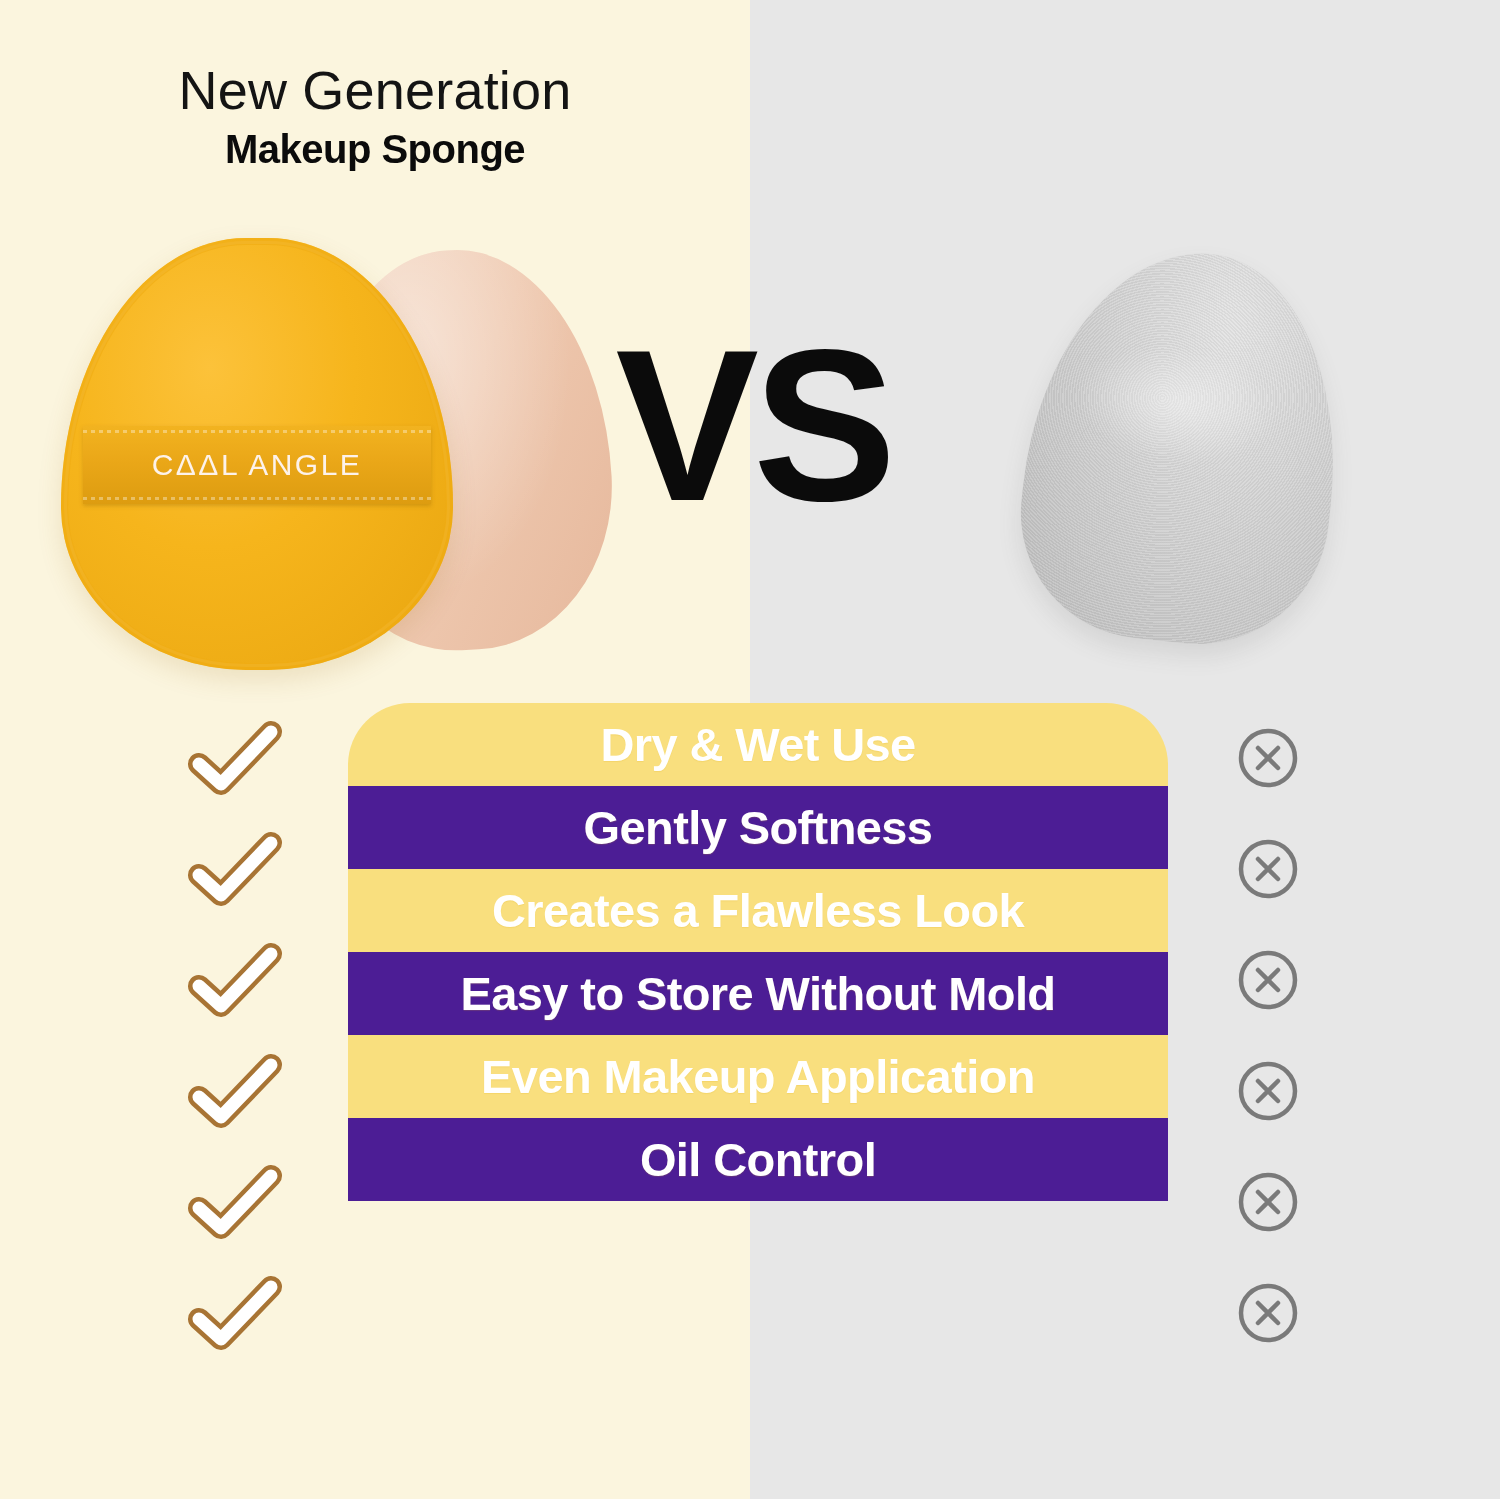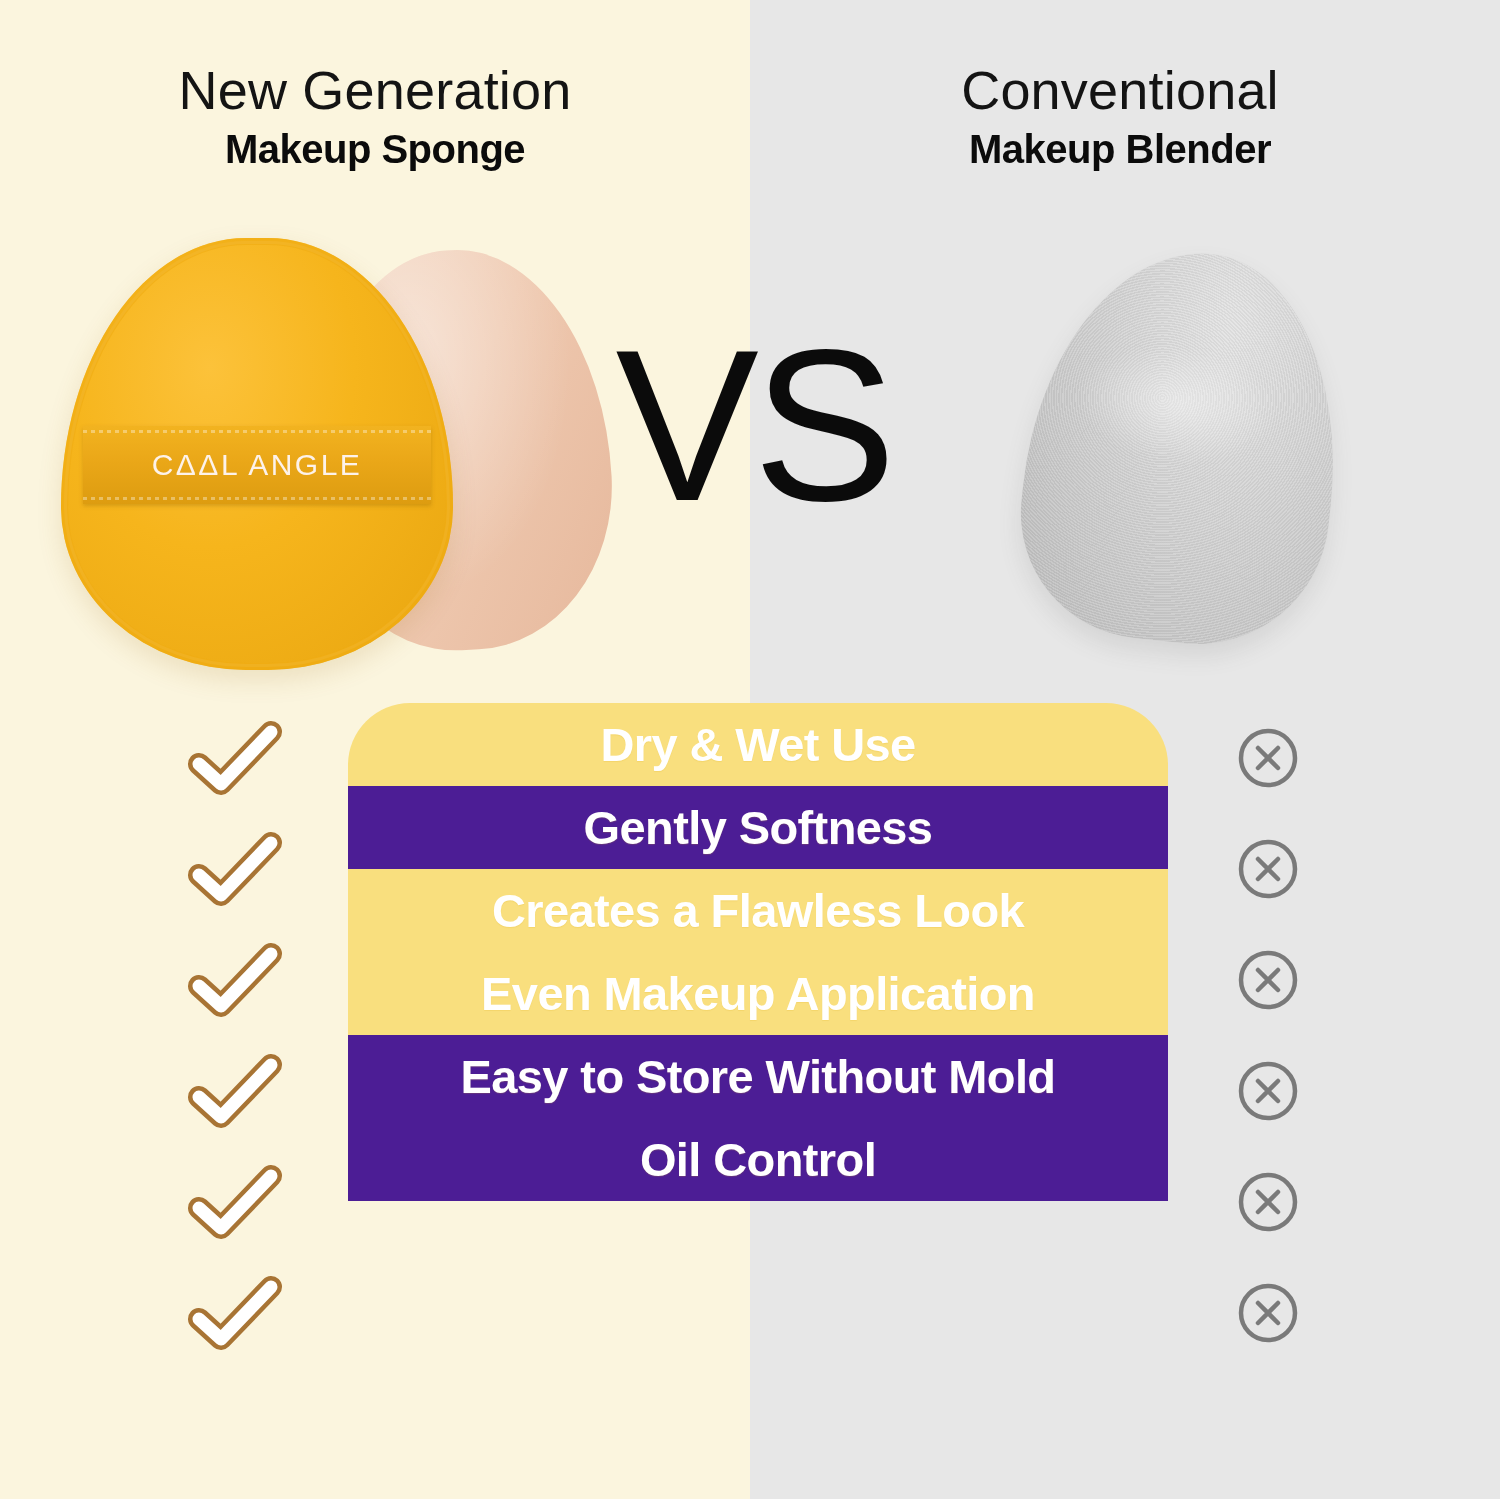--- a/index.html
+++ b/index.html
@@ -60,21 +60,21 @@
     white-space: nowrap;
   }
 
   
   .vs {
     position: absolute;
     left: 583px;
     top: 318px;
     width: 340px;
     font-size: 215px;
-    font-weight: 400;
+    font-weight: 700;
     color: #0b0b0b;
     letter-spacing: -6px;
     line-height: 1;
     text-align: center;
     z-index: 6;
   }
 
   
   .product-left {
     position: absolute;
@@ -258,24 +258,20 @@
 <div id="stage">
 
   <div class="bg-left"></div>
   <div class="bg-right"></div>
 
   <div class="header header-left">
     <div class="kicker">New Generation</div>
     <div class="headline">Makeup Sponge</div>
   </div>
 
-  <div class="header header-right">
-    <div class="kicker">Conventional</div>
-    <div class="headline">Makeup Blender</div>
-  </div>
 
   <div class="product-left">
     <div class="peach-puff"></div>
     <div class="yellow-puff">
       <div class="puff-rim"></div>
       <div class="brand-strap">
         <span class="brand-text">CΔΔL ANGLE</span>
       </div>
     </div>
   </div>
@@ -287,27 +283,27 @@
   <div class="feature-card" id="featureCard">
       <div class="feature-row light">
         <span class="feature-label">Dry &amp; Wet Use</span>
       </div>
       <div class="feature-row dark">
         <span class="feature-label">Gently Softness</span>
       </div>
       <div class="feature-row light">
         <span class="feature-label">Creates a Flawless Look</span>
       </div>
+      <div class="feature-row dark">
+        <span class="feature-label">Easy to Store Without Mold</span>
+      </div>
       <div class="feature-row light">
         <span class="feature-label">Even Makeup Application</span>
       </div>
       <div class="feature-row dark">
-        <span class="feature-label">Easy to Store Without Mold</span>
-      </div>
-      <div class="feature-row dark">
         <span class="feature-label">Oil Control</span>
       </div>
     </div>
 
   <div class="check-col" id="checkCol">
       <div class="check-cell">
         <svg class="check-icon" viewBox="0 0 96 76">
           <path d="M12 44 L34 64 L84 12" fill="none" stroke="#a87434" stroke-width="22" stroke-linecap="round" stroke-linejoin="round"></path>
           <path d="M12 44 L34 64 L84 12" fill="none" stroke="#ffffff" stroke-width="13" stroke-linecap="round" stroke-linejoin="round"></path>
         </svg>

